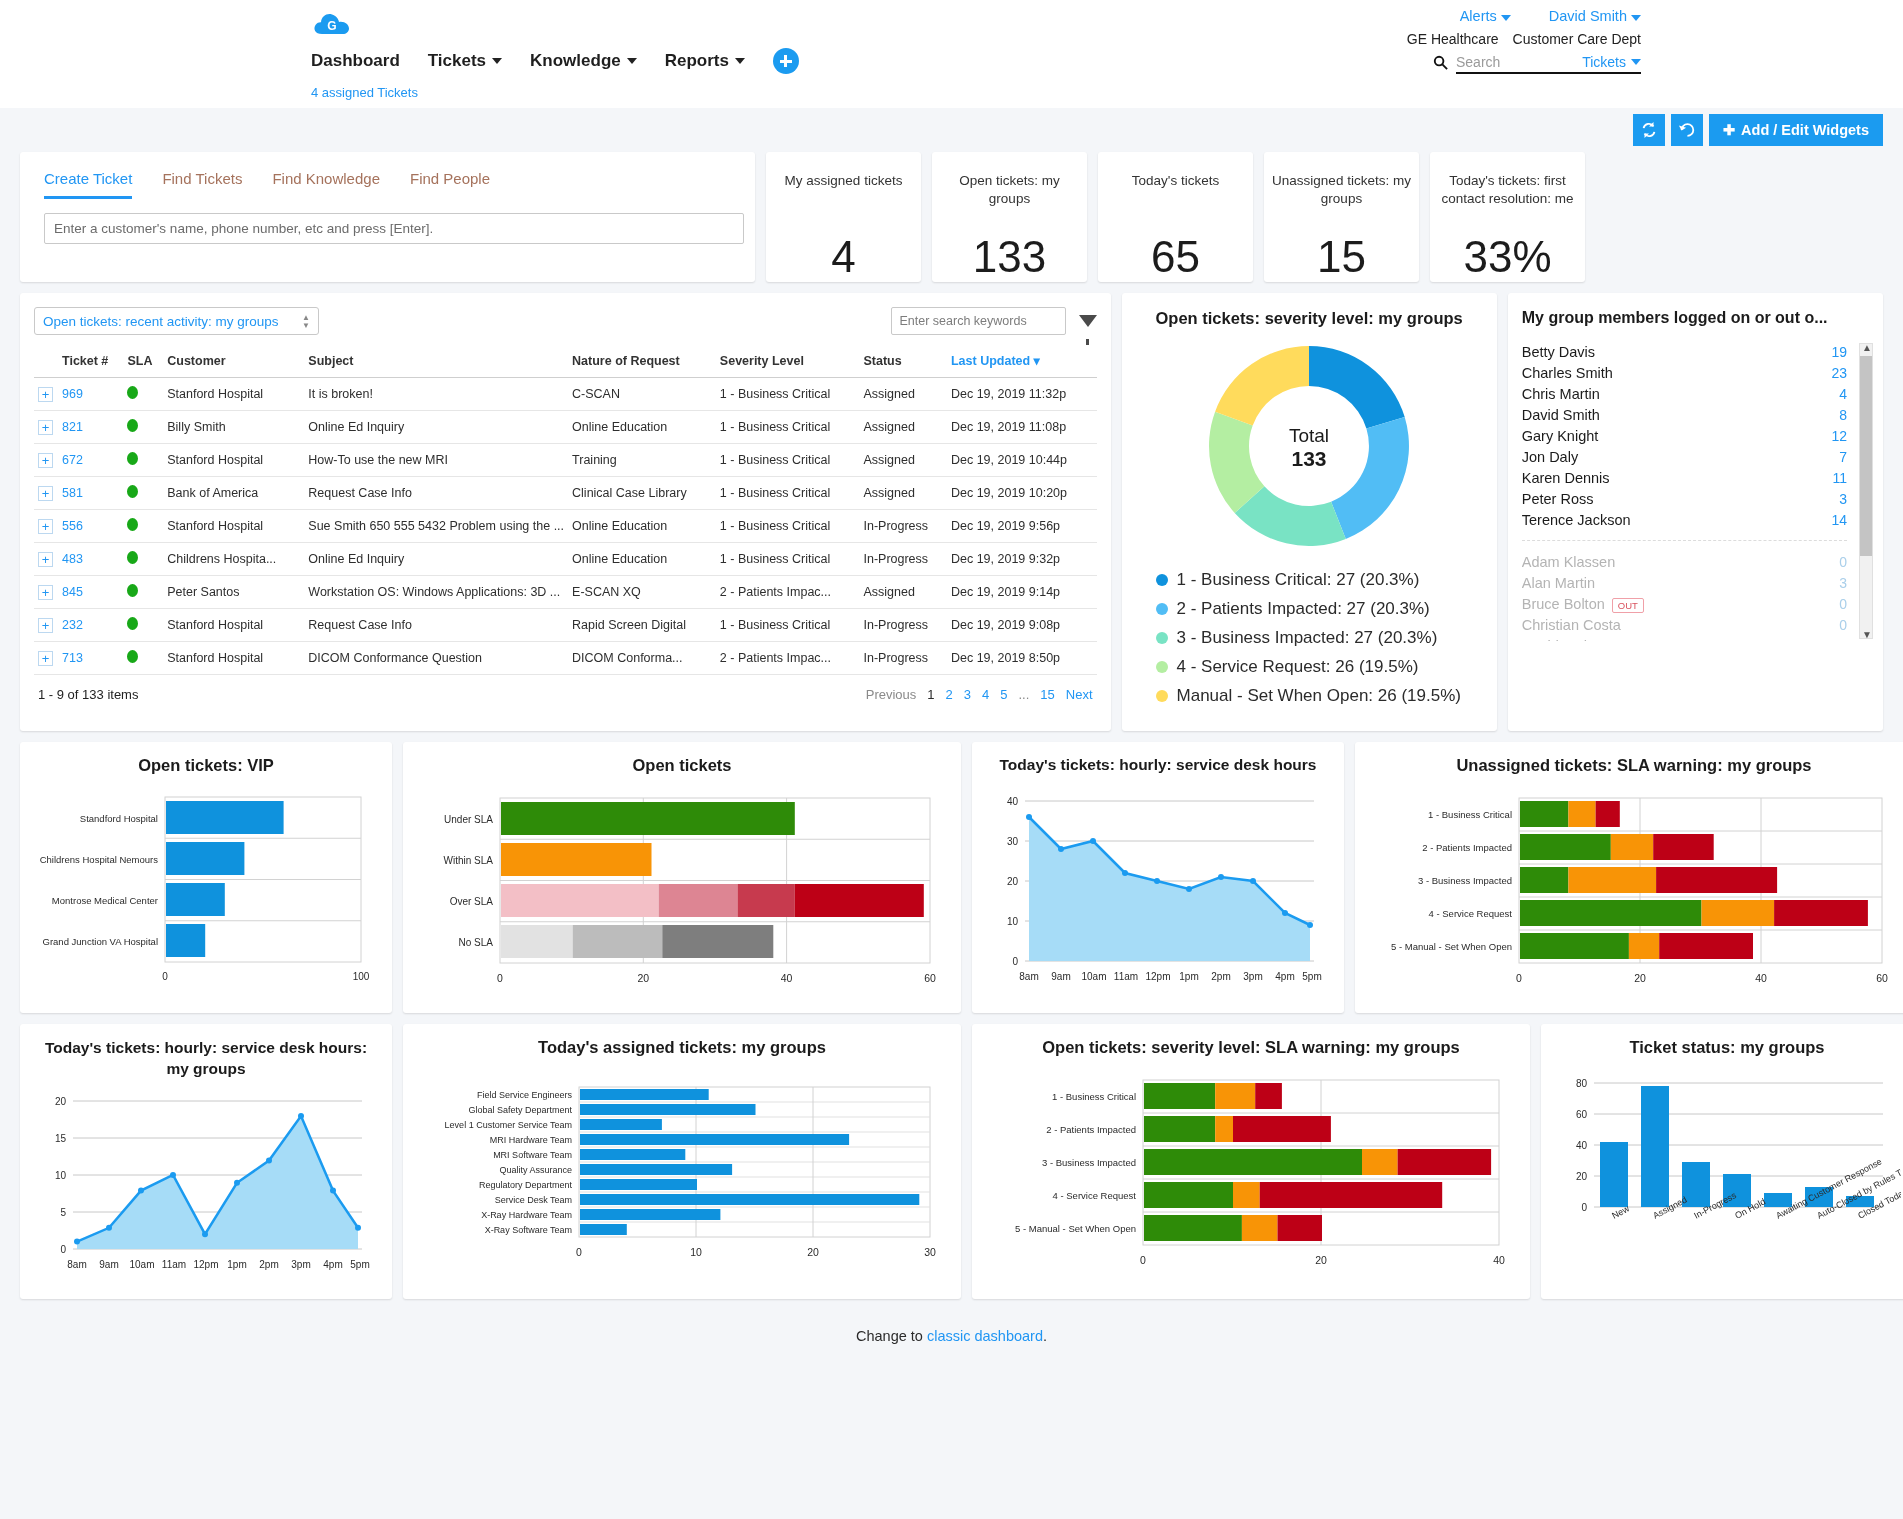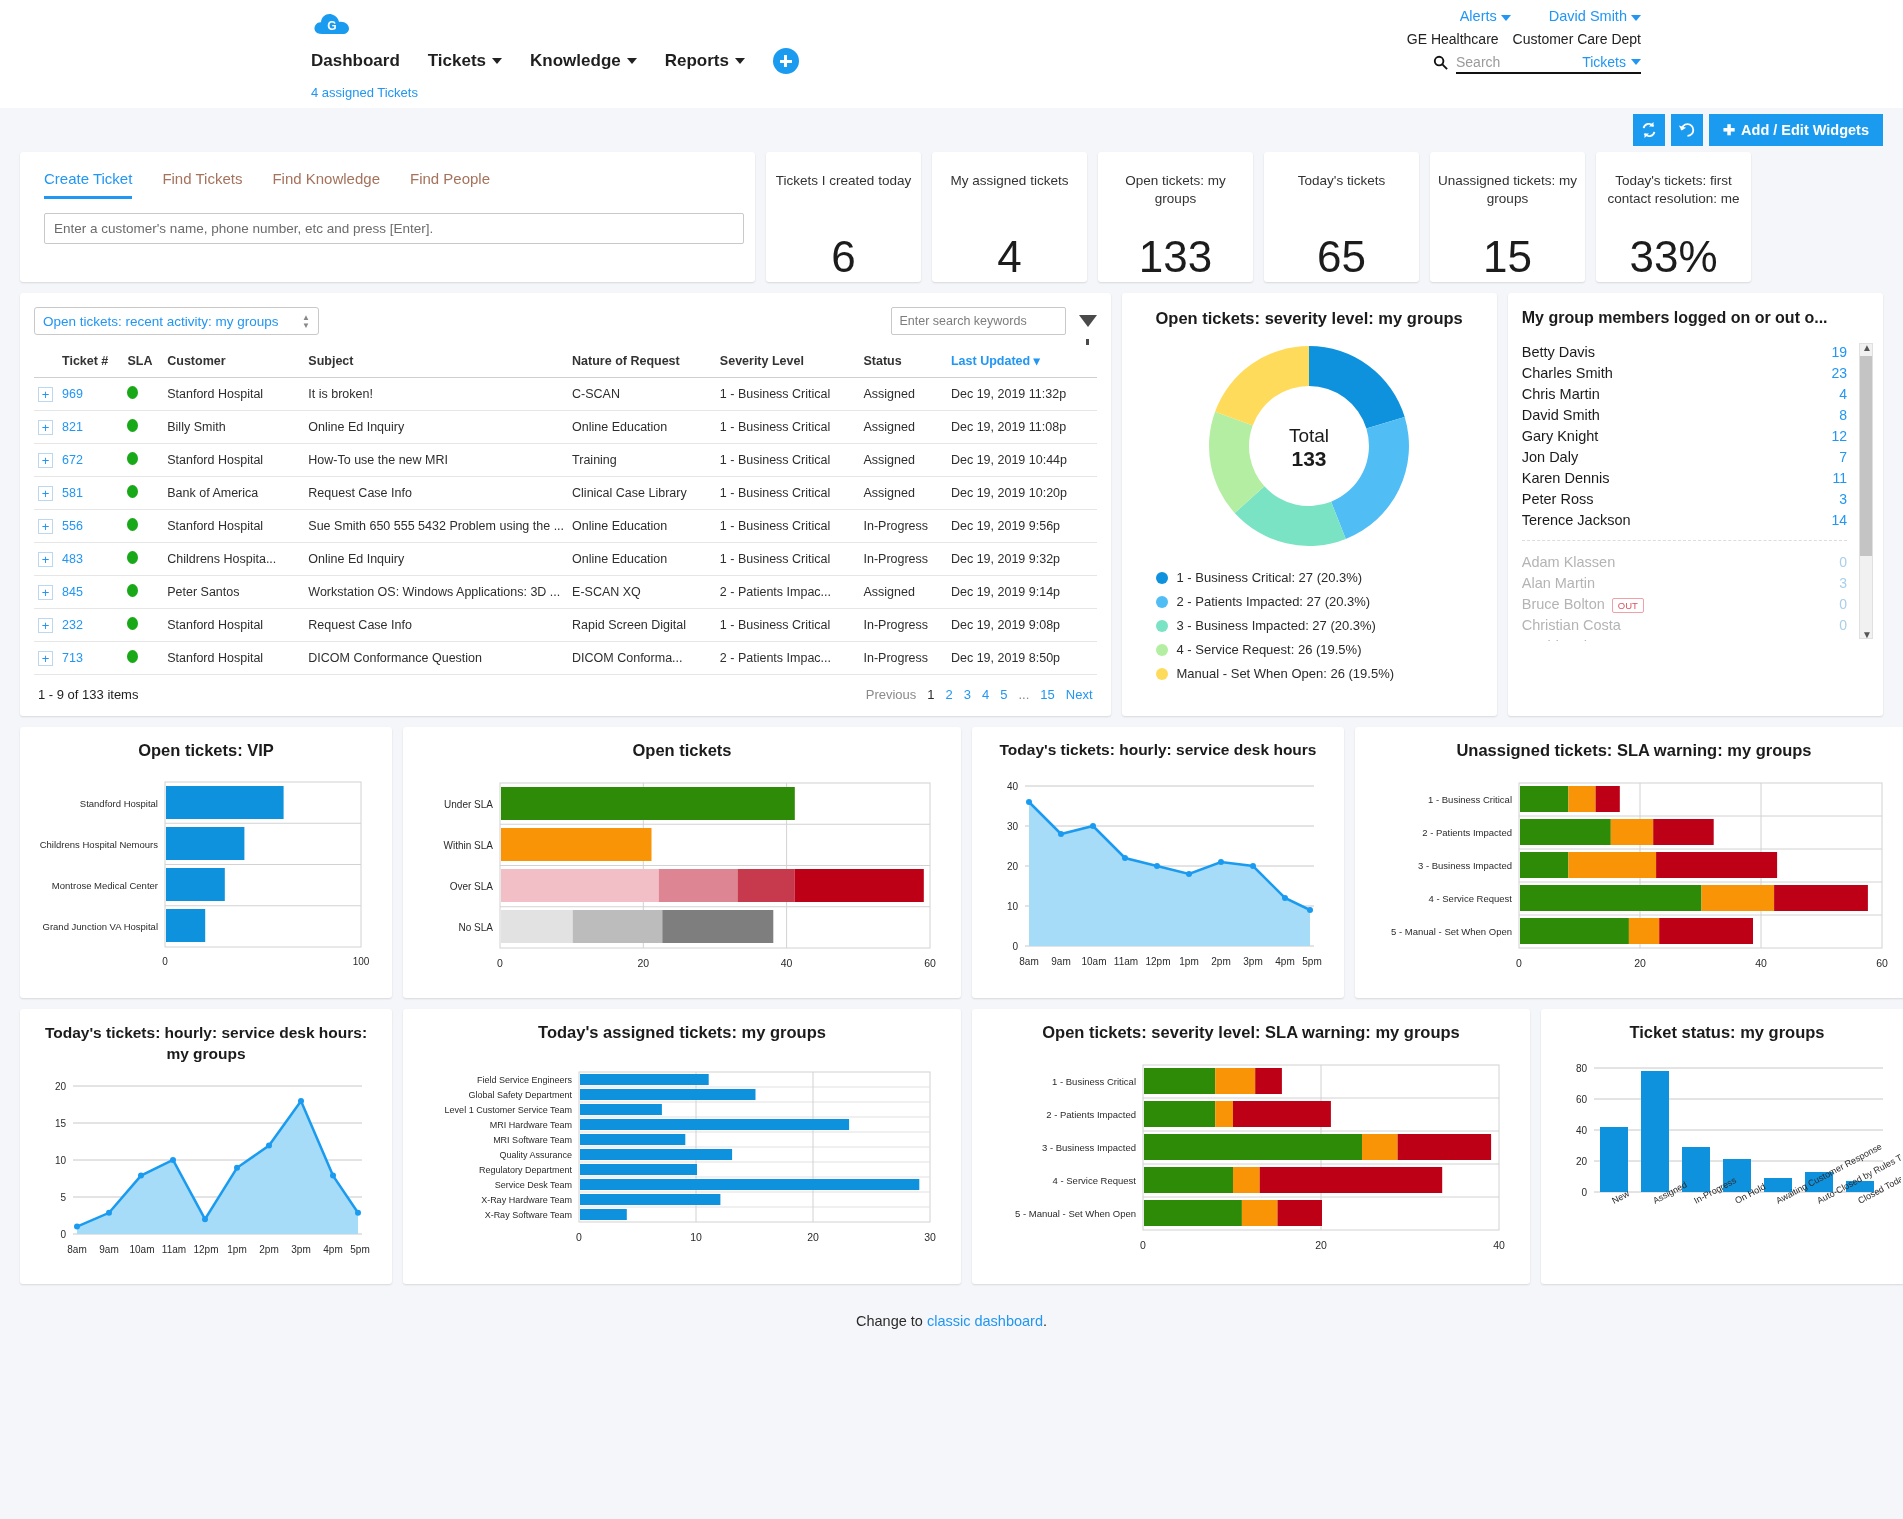--- a/index.html
+++ b/index.html
@@ -69,21 +69,21 @@
   .pager { display:flex; align-items:center; justify-content:space-between; padding: 12px 4px 4px 4px; font-size:13px;}
   .pg-links { display:flex; gap: 11px; color:#2196f3; }
   .pg-links .muted { color:#8a8a8a; }
   .pg-links span { cursor:pointer; }
 
   
   .donutcard { width: 380px; padding: 16px 12px; }
   .wtitle { text-align:center; font-size: 16.5px; font-weight:bold; color:#1b1b1b; }
   .donut-wrap { display:flex; justify-content:center; margin-top: 8px;}
   .legend { margin: 14px 0 0 22px; }
-  .lg { display:flex; align-items:center; gap:9px; font-size:13px; color:#2b2b2b; margin-bottom: 9px;}
+  .lg { display:flex; align-items:center; gap:9px; font-size:17px; color:#2b2b2b; margin-bottom: 9px;}
   .lg-dot { width:12px;height:12px;border-radius:50%; }
 
   
   .memcard { width: 380px; padding: 16px 14px 10px 14px; position:relative; }
   .memlist { margin-top: 14px; height: 300px; overflow:hidden; position:relative; padding-right: 22px;}
   .mem { display:flex; justify-content:space-between; align-items:center; font-size: 14.5px; padding: 2.5px 0; }
   .mem .nm { color:#1b1b1b; }
   .mem .ct { color:#2196f3; font-size:14px;}
   .mem.off .nm { color:#b4b4b4; }
   .mem.off .ct { color:#aacfea; }
@@ -191,24 +191,20 @@
         <div class="tab active">Create Ticket</div>
         <div class="tab">Find Tickets</div>
         <div class="tab">Find Knowledge</div>
         <div class="tab">Find People</div>
       </div>
       <div class="cust-input">
         <span>Enter a customer's name, phone number, etc and press [Enter].</span>
       </div>
     </div>
 
-    <div class="card kpi">
-      <div class="kpi-title">Tickets I created today</div>
-      <div class="kpi-val">6</div>
-    </div>
     <div class="card kpi">
       <div class="kpi-title">My assigned tickets</div>
       <div class="kpi-val">4</div>
     </div>
     <div class="card kpi">
       <div class="kpi-title">Open tickets: my groups</div>
       <div class="kpi-val">133</div>
     </div>
     <div class="card kpi">
       <div class="kpi-title">Today's tickets</div>

